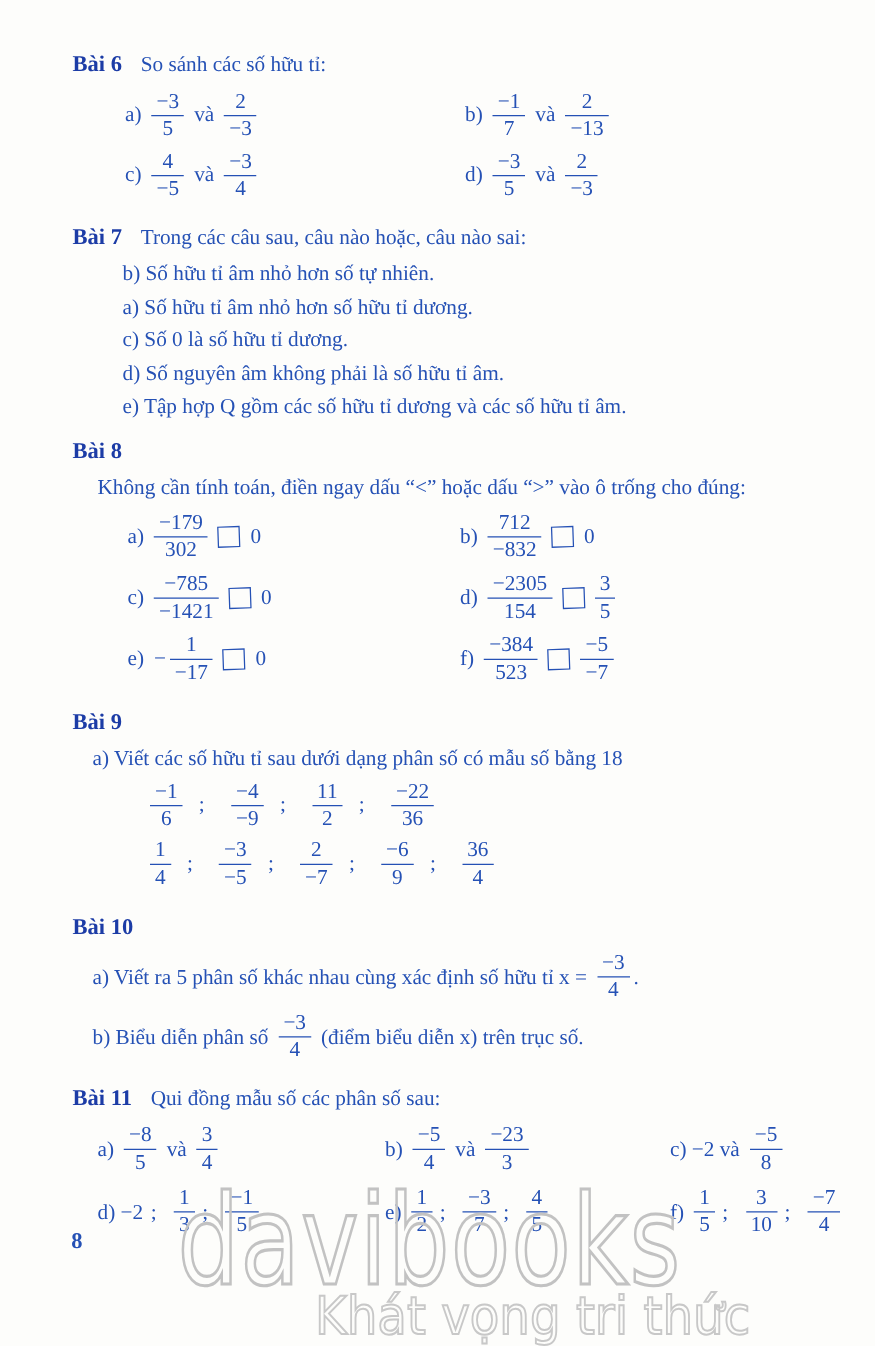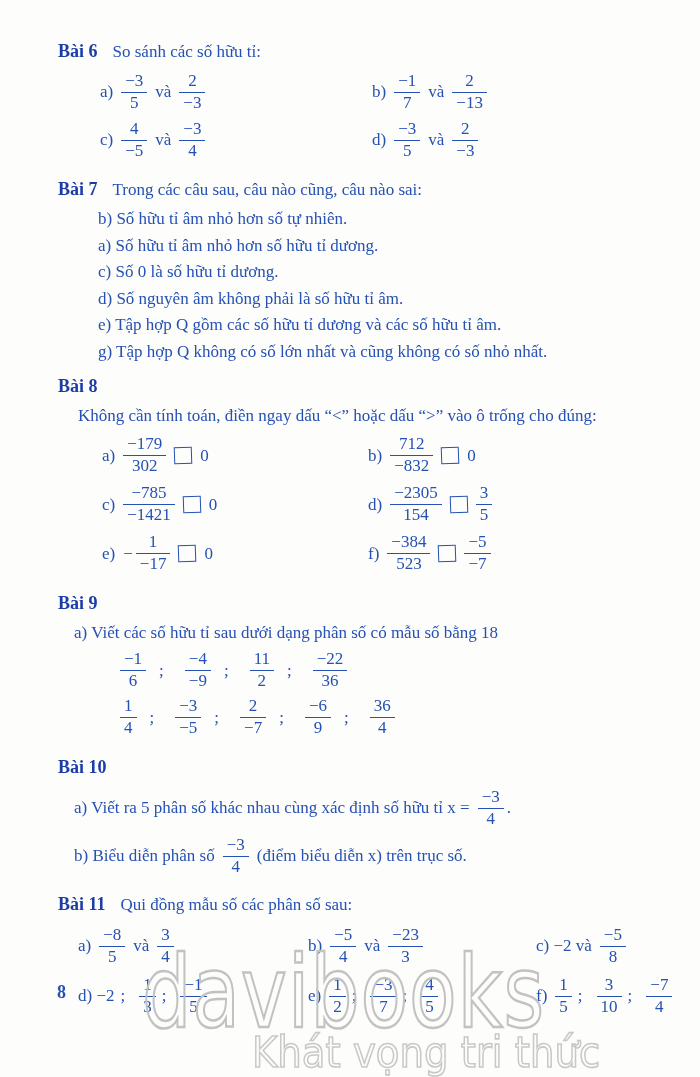--- a/index.html
+++ b/index.html
@@ -124,21 +124,21 @@
             </span>
             <span class="txt">và</span>
             <span class="frac">
               <span class="num">2</span>
               <span class="den">−3</span>
             </span>
           </div>
         </div>
       </section>
       <section id="sec-bai7">
-        <div class="heading"><span class="btitle">Bài 7</span><span class="hprompt">Trong các câu sau, câu nào cũng, câu nào sai:</span></div>
+        <div class="heading"><span class="btitle">Bài 7</span><span class="hprompt">Trong các câu sau, câu nào hoặc, câu nào sai:</span></div>
         <div class="row r-bai7">
           <div class="cell">
             <span class="txt">b) Số hữu tỉ âm nhỏ hơn số tự nhiên.</span>
           </div>
         </div>
         <div class="row r-bai7">
           <div class="cell">
             <span class="txt">a) Số hữu tỉ âm nhỏ hơn số hữu tỉ dương.</span>
           </div>
         </div>
@@ -148,25 +148,20 @@
           </div>
         </div>
         <div class="row r-bai7">
           <div class="cell">
             <span class="txt">d) Số nguyên âm không phải là số hữu tỉ âm.</span>
           </div>
         </div>
         <div class="row r-bai7">
           <div class="cell">
             <span class="txt">e) Tập hợp Q gồm các số hữu tỉ dương và các số hữu tỉ âm.</span>
-          </div>
-        </div>
-        <div class="row r-bai7">
-          <div class="cell">
-            <span class="txt">g) Tập hợp Q không có số lớn nhất và cũng không có số nhỏ nhất.</span>
           </div>
         </div>
       </section>
       <section id="sec-bai8">
         <div class="heading"><span class="btitle">Bài 8</span></div>
         <p class="intro">Không cần tính toán, điền ngay dấu “&lt;” hoặc dấu “&gt;” vào ô trống cho đúng:</p>
         <div class="row r-bai8">
           <div class="cell">
             <span class="txt">a)</span>
             <span class="frac">

